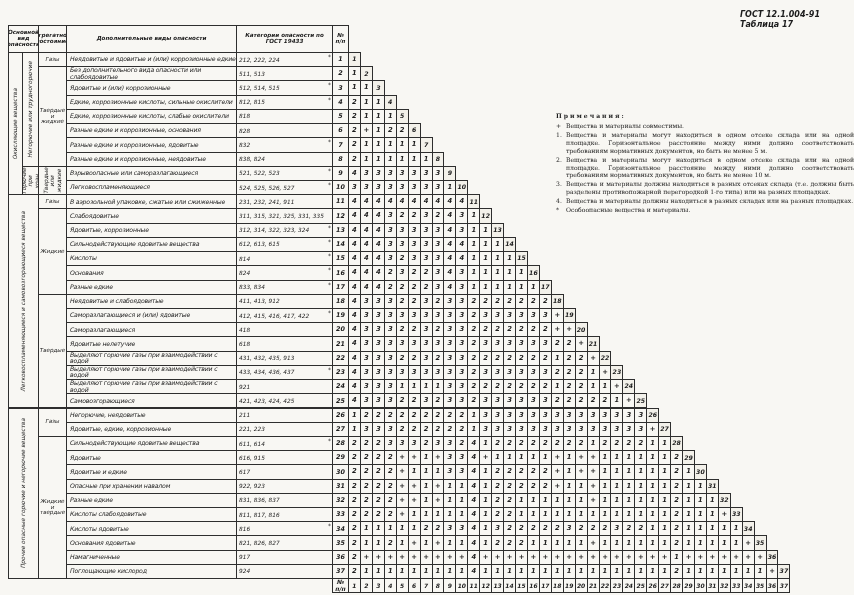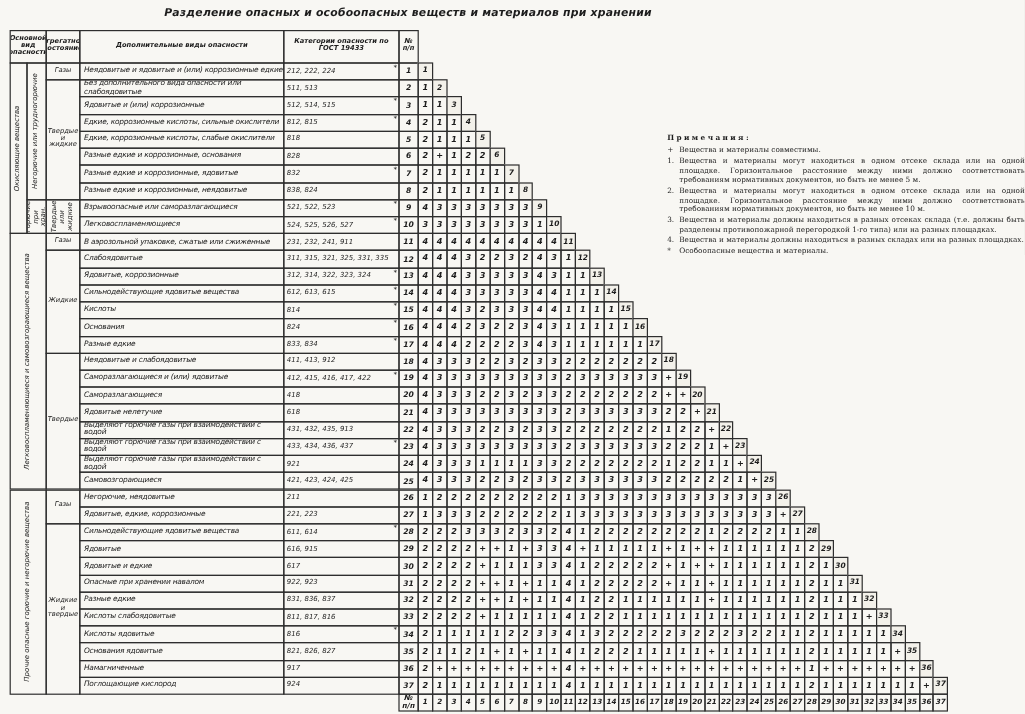--- a/index.html
+++ b/index.html
@@ -47,21 +47,24 @@
   }
   #notes .ntitle{ font-weight:bold; letter-spacing:2px; margin-bottom:2px;}
   #notes .nitem{ display:flex; margin-bottom:1px;}
   #notes .nmark{ width:10px; flex:none; text-align:left;}
   #notes .ntext{ flex:1; text-align:justify;}
 </style>
 </head>
 <body>
 
 <div id="app">
-  <div id="title">Разделение опасных и особоопасных веществ и материалов при хранении</div>
+  <div id="gost">
+    <div>ГОСТ 12.1.004-91</div>
+    <div>Таблица 17</div>
+  </div>
 
   <div id="table-layer">
       <div class="cell hdr" style="left: 8px; top: 25px; width: 31px; height: 28px;">Основной вид опасности</div>
       <div class="cell hdr" style="left: 38px; top: 25px; width: 29px; height: 28px;">Агрегатное состояние</div>
       <div class="cell hdr" style="left: 66px; top: 25px; width: 171px; height: 28px;">Дополнительные виды опасности</div>
       <div class="cell hdr" style="left: 236px; top: 25px; width: 97px; height: 28px;">Категории опасности по ГОСТ 19433</div>
       <div class="cell hdr" style="left: 332px; top: 25px; width: 17px; height: 28px;">№ п/п</div>
       <div class="cell " style="left: 8px; top: 52px; width: 15px; height: 143.2px;">
         <span class="vtext">Окисляющие вещества</span>
       </div>

